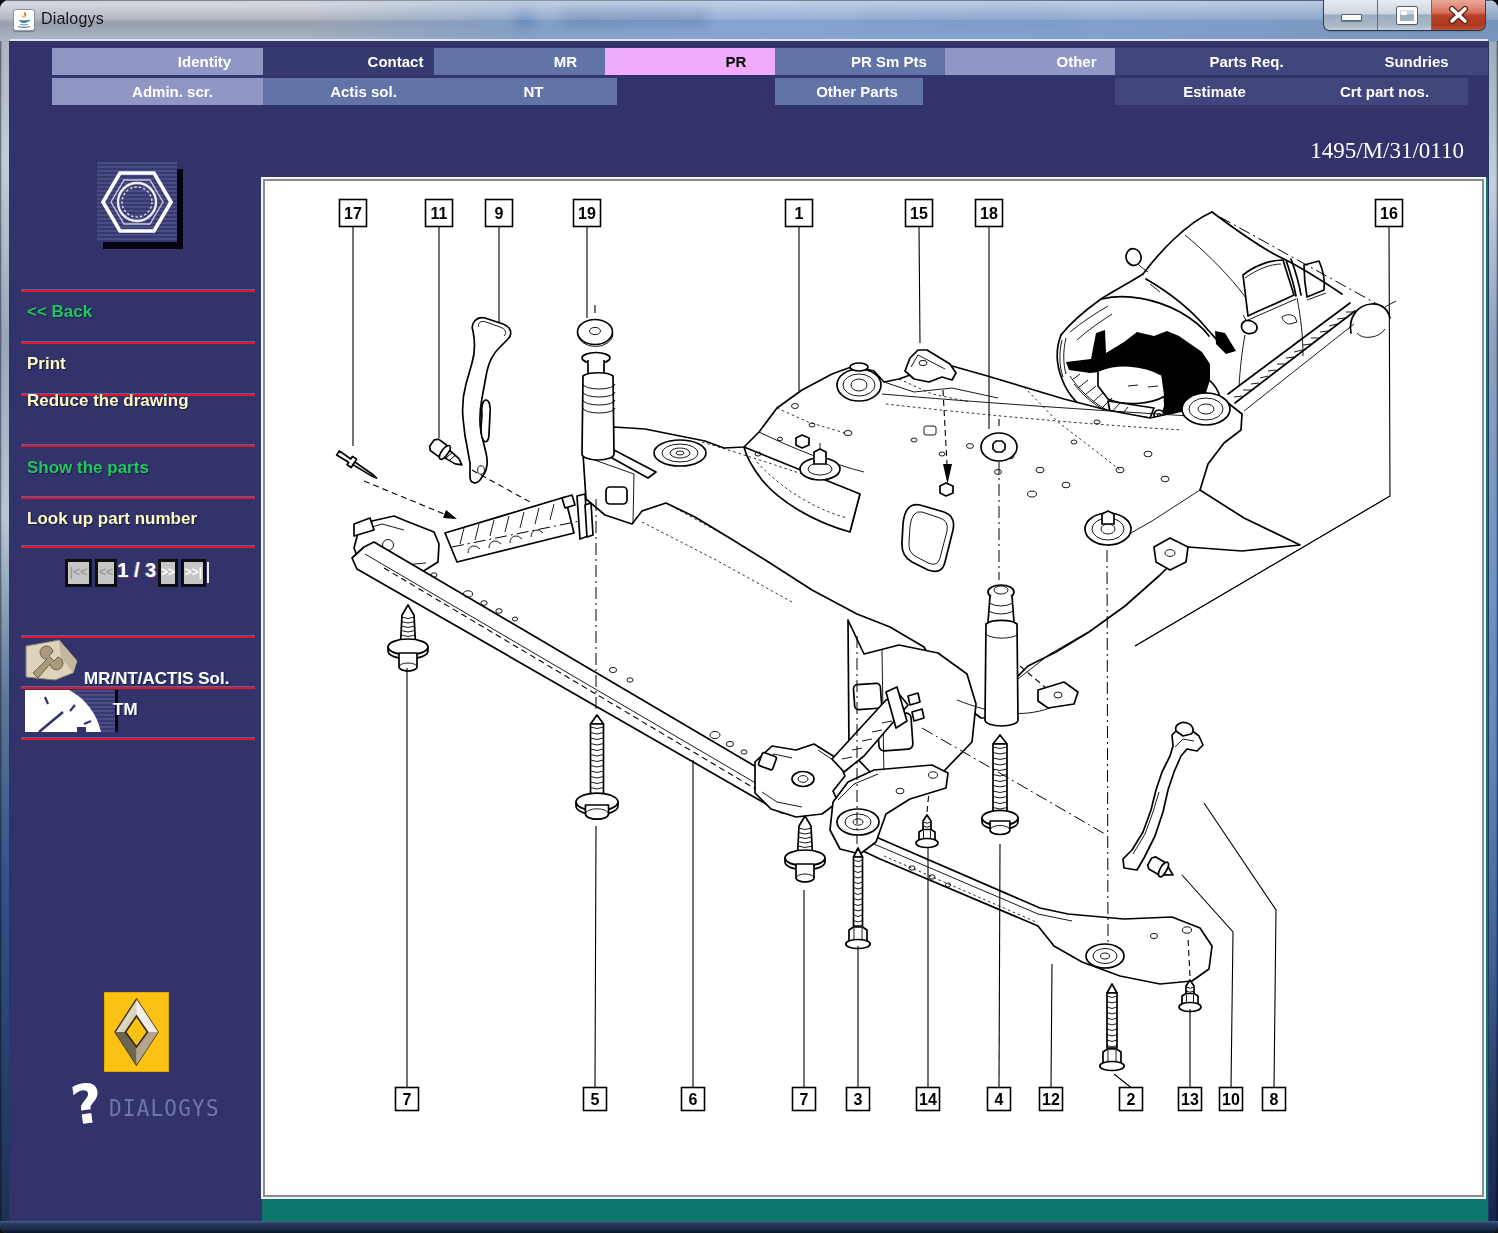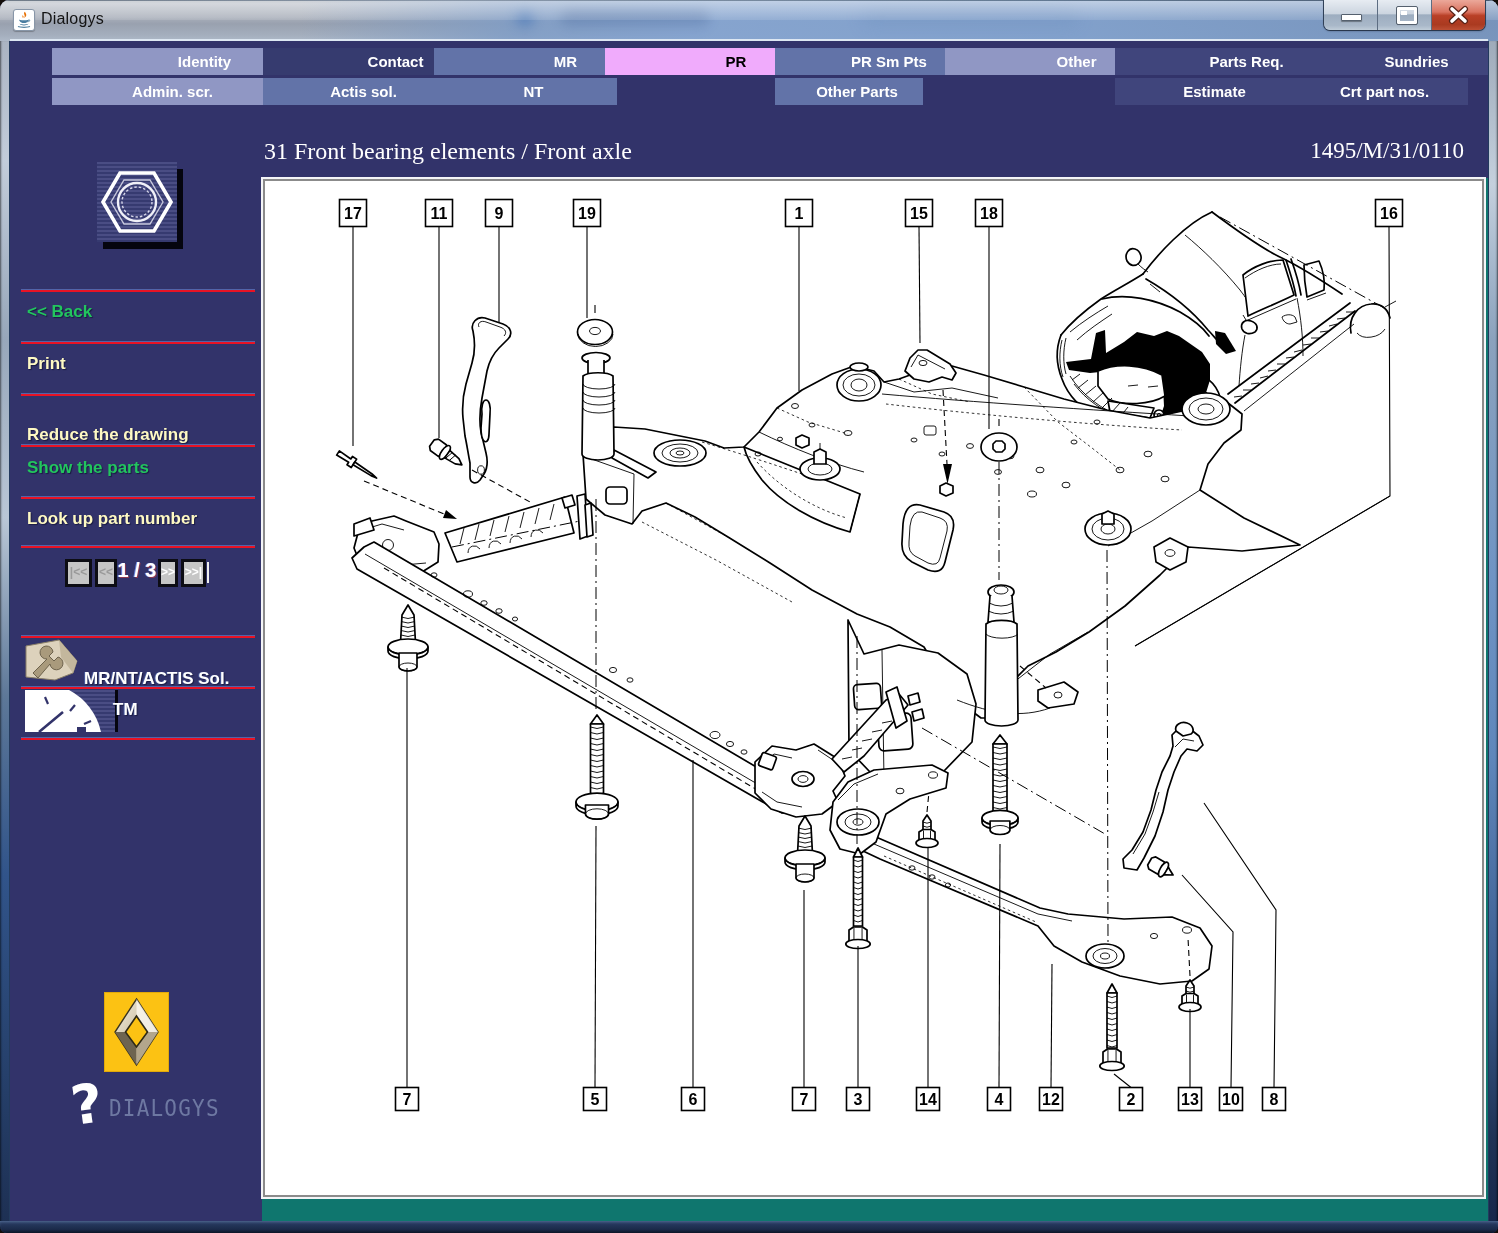--- a/index.html
+++ b/index.html
@@ -159,39 +159,38 @@
       <div class="tab r1 cx7 tone-deep">Parts Req.</div>
       <div class="tab r1 cx8 tone-deep">Sundries</div>
       <div class="tab r2 cx1 tone-light">Admin. scr.</div>
       <div class="tab r2 cx2 tone-mid">Actis sol.</div>
       <div class="tab r2 cx3 tone-mid">NT</div>
       <div class="tab r2 cx5 tone-mid">Other Parts</div>
       <div class="tab r2 cx7 tone-deep">Estimate</div>
       <div class="tab r2 cx8 tone-deep">Crt part nos.</div>
     </nav>
 
-    <span class="doc-title">31 Front bearing elements / Front axle</span>
     <span class="doc-ref">1495/M/31/0110</span>
 
     <aside>
       <div class="nutbox">
         <svg viewBox="0 0 80 80" width="80" height="80">
           <polygon points="74,40 57,69 23,69 6,40 23,11 57,11" fill="none" stroke="#fff" stroke-width="3.6"></polygon>
           <polygon points="66,40 53,62 27,62 14,40 27,18 53,18" fill="none" stroke="#e8e8f4" stroke-width="1.4" opacity=".8"></polygon>
           <circle cx="40" cy="40" r="19" fill="none" stroke="#f0f0f8" stroke-width="2.4"></circle>
           <circle cx="40" cy="40" r="15" fill="none" stroke="#d8d8ea" stroke-width="1.4" stroke-dasharray="2.5 2"></circle>
         </svg>
       </div>
 
       <div class="sep" style="top:249px"></div>
       <div class="mitem off" style="top:261px">&lt;&lt; Back</div>
       <div class="sep" style="top:301px"></div>
       <div class="mitem" style="top:313px">Print</div>
       <div class="sep" style="top:353px"></div>
-      <div class="mitem" style="top:384px">Reduce the drawing</div>
+      <div class="mitem" style="top:350px">Reduce the drawing</div>
       <div class="sep" style="top:404px"></div>
       <div class="mitem off" style="top:417px">Show the parts</div>
       <div class="sep" style="top:456px"></div>
       <div class="mitem" style="top:468px">Look up part number</div>
       <div class="sep" style="top:505px"></div>
 
       <div class="pager">
         <div class="pbtn pb1 dis">|&lt;&lt;</div>
         <div class="pbtn pb2 dis">&lt;&lt;</div>
         <div class="ptext">1 / 3</div>

